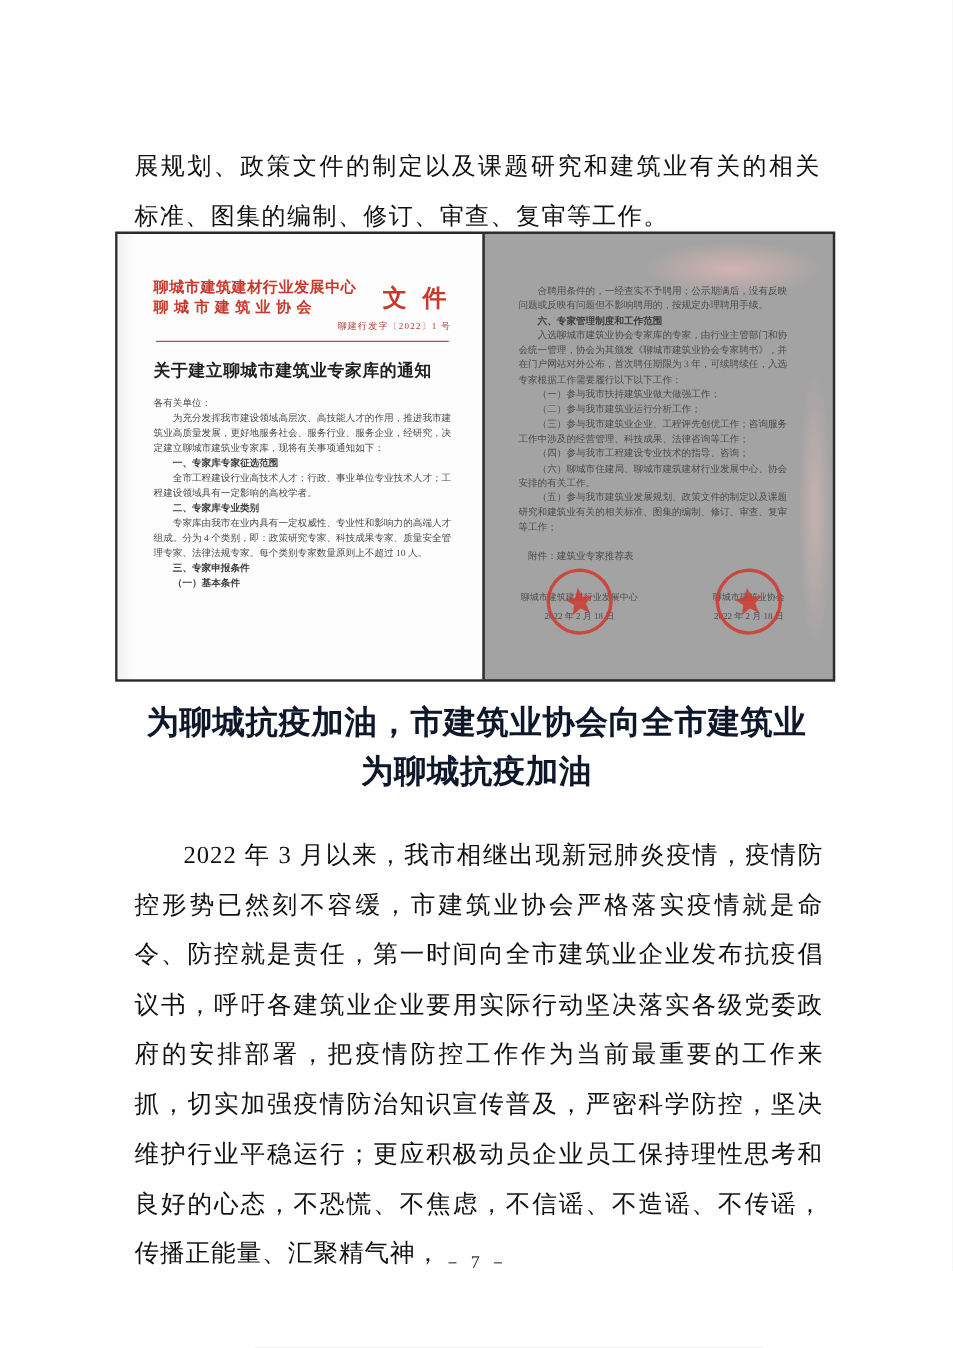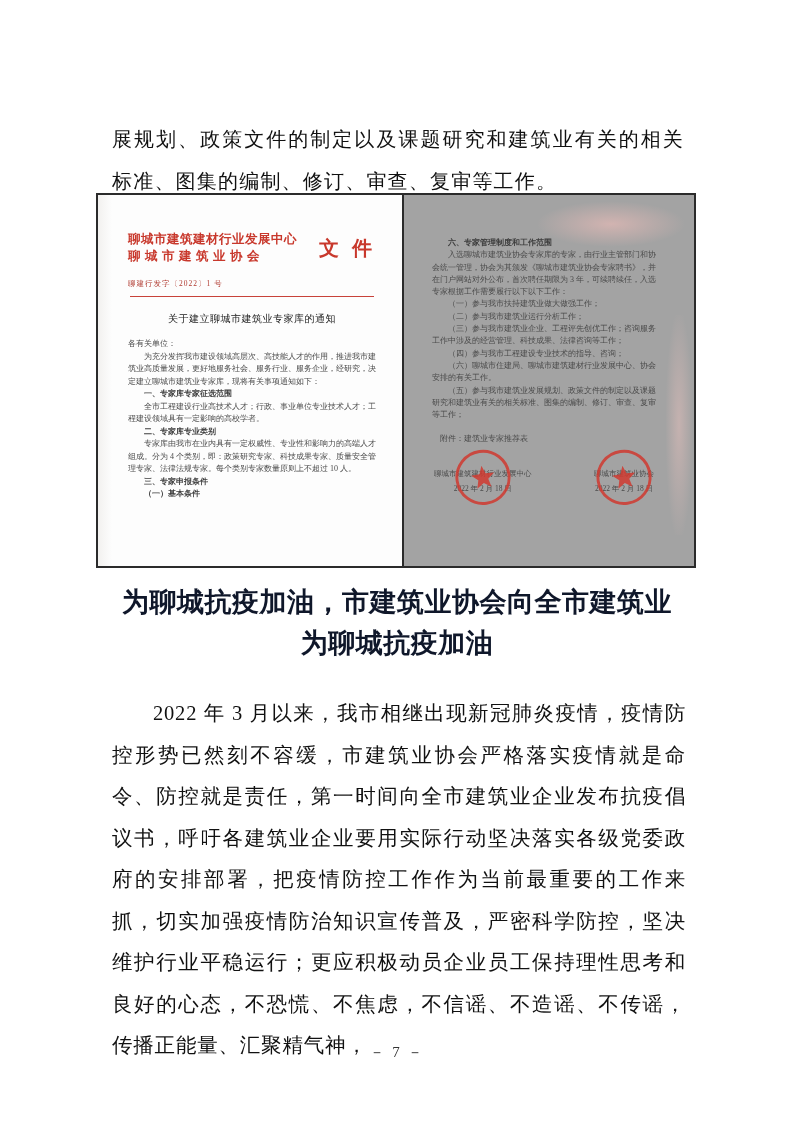--- a/index.html
+++ b/index.html
@@ -37,23 +37,23 @@
     pointer-events:none;
   }
 
   
   .docL { padding:36px 26px 0 30px; }
   .docL .red-head { display:flex; align-items:center; color:var(--doc-red); }
   .docL .red-head .org { flex:1; font-weight:bold; }
   .docL .red-head .org .l1 { font-size:12.5px; letter-spacing:0.5px; white-space:nowrap; }
   .docL .red-head .org .l2 { font-size:12.5px; display:flex; justify-content:space-between; white-space:nowrap; }
   .docL .red-head .wenjian { font-size:20px; font-weight:bold; letter-spacing:4px; margin-left:0; white-space:nowrap; }
-  .docL .doc-no { text-align:left; font-size:7.5px; color:#b03a30; margin-top:14px; letter-spacing:1px; }
+  .docL .doc-no { text-align:right; font-size:7.5px; color:#b03a30; margin-top:2px; letter-spacing:1px; }
   .docL .red-rule { border:none; border-top:1.5px solid #c8423a; margin:7px 2px 0 2px; }
-  .docL .doc-title { text-align:center; font-size:10px; font-weight:normal; color:#222; margin-top:15px; letter-spacing:0.5px; }
+  .docL .doc-title { font-size:14px; font-weight:bold; color:#222; margin-top:15px; letter-spacing:0.5px; }
   .doc-body { margin-top:12px; font-size:8px; line-height:12.5px; color:#4a4a4a; text-align:justify; }
   .doc-body p { margin:0; text-indent:2em; }
   .doc-body p.flush { text-indent:0; }
   .doc-body p.h { font-weight:bold; color:#3d3d3d; }
 
   
   .docR { padding:42px 38px 0 28px; font-size:8px; line-height:12.3px; color:#4a4a4a; text-align:justify; position:relative; }
   .docR p { margin:0; text-indent:2em; }
   .docR p.h { font-weight:bold; color:#3d3d3d; }
   .docR .attachment { margin-top:12px; text-indent:1em; }
@@ -119,20 +119,21 @@
           <p class="h">三、专家申报条件</p>
           <p class="h">（一）基本条件</p>
         </div>
       </div>
     </div>
 
     <div class="scan-cell right">
       <div class="artifact-pink"></div>
       <div class="artifact-pink2"></div>
       <div class="docR">
+        <p>合聘用条件的，一经查实不予聘用；公示期满后，没有反映问题或反映有问题但不影响聘用的，按规定办理聘用手续。</p>
         <p class="h">六、专家管理制度和工作范围</p>
         <p>入选聊城市建筑业协会专家库的专家，由行业主管部门和协会统一管理，协会为其颁发《聊城市建筑业协会专家聘书》，并在门户网站对外公布，首次聘任期限为 3 年，可续聘续任，入选专家根据工作需要履行以下以下工作：</p>
         <p>（一）参与我市扶持建筑业做大做强工作；</p>
         <p>（二）参与我市建筑业运行分析工作；</p>
         <p>（三）参与我市建筑业企业、工程评先创优工作；咨询服务工作中涉及的经营管理、科技成果、法律咨询等工作；</p>
         <p>（四）参与我市工程建设专业技术的指导、咨询；</p>
         <p>（六）聊城市住建局、聊城市建筑建材行业发展中心、协会安排的有关工作。</p>
         <p>（五）参与我市建筑业发展规划、政策文件的制定以及课题研究和建筑业有关的相关标准、图集的编制、修订、审查、复审等工作；</p>
         <p class="attachment">附件：建筑业专家推荐表</p>
 

